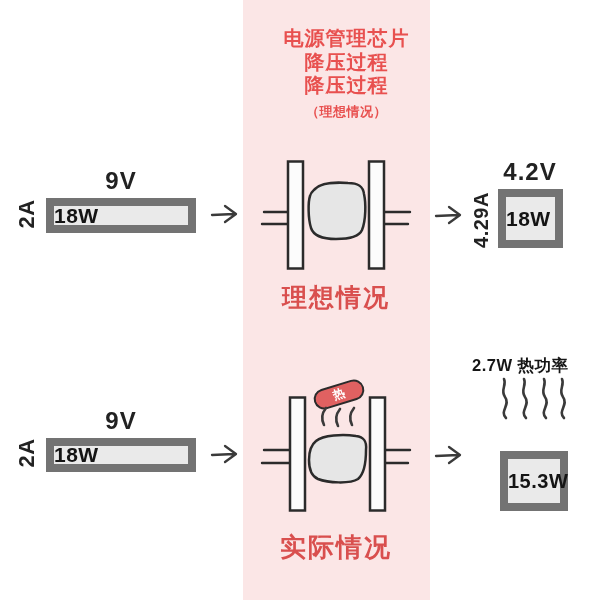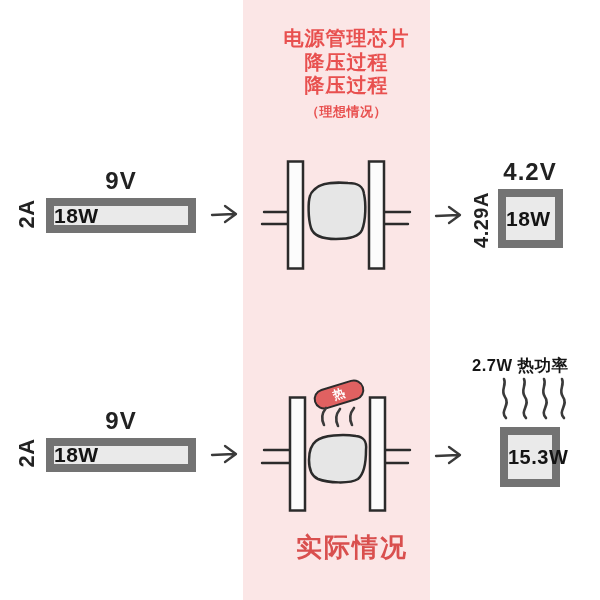--- a/index.html
+++ b/index.html
@@ -82,20 +82,21 @@
     <path d="M2,13 L24,12 M15,4 L26,12 L15,20" fill="none" stroke="#3a3a3a" stroke-width="2.3" stroke-linecap="round" stroke-linejoin="round"></path>
   </svg>
 
   <svg class="chip" style="left:258px; top:158px;" width="156" height="114" viewBox="0 0 156 114">
     <path d="M6,54 H29 M4,66 H29 M127,54 H152 M127,66 H150" fill="none" stroke="#2b2b2b" stroke-width="2.4" stroke-linecap="round"></path>
     <rect x="30" y="3.5" width="15" height="107" fill="#fcfcfc" stroke="#2b2b2b" stroke-width="2.5"></rect>
     <rect x="111" y="3.5" width="15" height="107" fill="#fcfcfc" stroke="#2b2b2b" stroke-width="2.5"></rect>
     <path d="M57,31 C63,25 78,24 90,25 C100,25 105,28 106,36 C108,45 108,62 104,72 C101,79 92,81 78,81 C66,81 56,79 53,70 C50,60 50,44 52,38 C53,34 55,33 57,31 Z" fill="#e6e6e6" stroke="#2b2b2b" stroke-width="2.5" stroke-linejoin="round"></path>
   </svg>
 
+  <div class="situation" style="left:256px; top:281px; width:160px; font-size:25px;">理想情况</div>
 
   <svg class="arrow" style="left:434px; top:203px;" width="30" height="24" viewBox="0 0 30 24">
     <path d="M2,13 L24,12 M15,4 L26,12 L15,20" fill="none" stroke="#3a3a3a" stroke-width="2.3" stroke-linecap="round" stroke-linejoin="round"></path>
   </svg>
 
   <div class="vtext small" style="left:451px; top:208px; width:60px; height:24px; line-height:24px;">4.29A</div>
   <div class="num" style="left:495px; top:158px; width:70px;">4.2V</div>
   <div class="box square" style="left:498px; top:189px; width:65px; height:59px;">
     <span>18W</span>
   </div>
@@ -118,32 +119,32 @@
   </svg>
 
   <div class="heat-badge">
     <span>热</span>
   </div>
 
   <svg style="position:absolute; left:317px; top:405px;" width="44" height="23" viewBox="0 0 44 23">
     <path d="M7,20 C4,14 5,8 9,3 M21,21 C18,15 19,9 23,4 M35,20 C32,14 33,8 37,3" fill="none" stroke="#3a3a3a" stroke-width="2.6" stroke-linecap="round"></path>
   </svg>
 
-  <div class="situation" style="left:272px; top:530px; width:160px; font-size:26px;">实际情况</div>
+  <div class="situation" style="left:256px; top:530px; width:160px; font-size:26px;">实际情况</div>
 
   <svg class="arrow" style="left:434px; top:443px;" width="30" height="24" viewBox="0 0 30 24">
     <path d="M2,13 L24,12 M15,4 L26,12 L15,20" fill="none" stroke="#3a3a3a" stroke-width="2.3" stroke-linecap="round" stroke-linejoin="round"></path>
   </svg>
 
   <div class="heat-power">2.7W 热功率</div>
 
   <svg style="position:absolute; left:496px; top:377px;" width="76" height="43" viewBox="0 0 76 43">
     <path d="M10,41 C3,34 15,28 9,20 C4,13 11,8 8,2" fill="none" stroke="#3a3a3a" stroke-width="2.6" stroke-linecap="round"></path>
     <path d="M30,41 C23,34 35,28 29,20 C24,13 31,8 28,2" fill="none" stroke="#3a3a3a" stroke-width="2.6" stroke-linecap="round"></path>
     <path d="M50,41 C43,34 55,28 49,20 C44,13 51,8 48,2" fill="none" stroke="#3a3a3a" stroke-width="2.6" stroke-linecap="round"></path>
     <path d="M68,41 C61,34 73,28 67,20 C62,13 69,8 66,2" fill="none" stroke="#3a3a3a" stroke-width="2.6" stroke-linecap="round"></path>
   </svg>
 
-  <div class="box square" style="left:500px; top:427px; width:60px; height:60px; font-size:20px;">
+  <div class="box square" style="left:500px; top:451px; width:68px; height:60px; font-size:20px;">
     <span>15.3W</span>
   </div>
 
 </div>
 
 </body></html>

